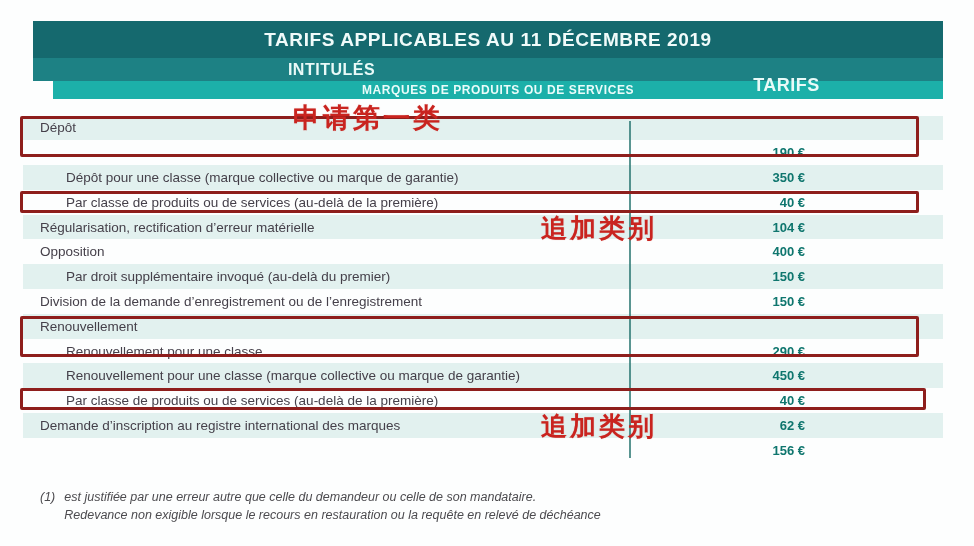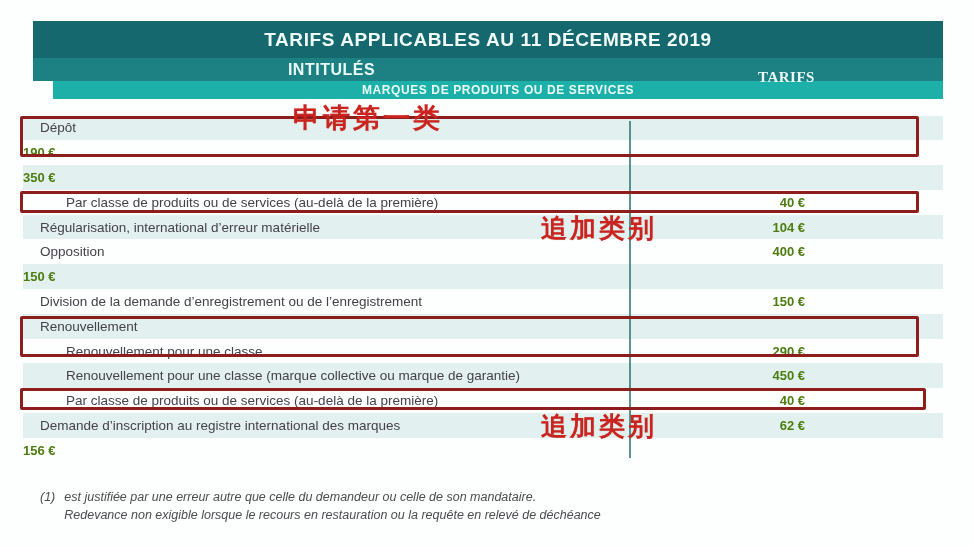--- a/index.html
+++ b/index.html
@@ -5,32 +5,32 @@
   html,body{margin:0;padding:0;background:#ffffff;}
   .page{position:relative;width:974px;height:546px;background:#fdfefe;overflow:hidden;
         font-family:"Liberation Sans","DejaVu Sans",sans-serif;}
   
   .sheet-header{position:absolute;left:33px;top:21px;width:910px;}
   .band-title{height:37px;background:#15696e;color:#f0fbfa;display:flex;align-items:center;
               justify-content:center;font-weight:bold;font-size:19px;letter-spacing:.6px;}
   .band-cols{height:23px;background:#1d8184;position:relative;}
   .col-left{position:absolute;left:0;top:0;width:597px;height:100%;display:flex;align-items:center;
             justify-content:center;color:#e9faf8;font-weight:bold;font-size:16px;letter-spacing:.5px;}
-  .col-right{position:absolute;left:597px;top:8px;width:313px;height:100%;display:flex;align-items:center;
-             justify-content:center;color:#e9faf8;font-weight:bold;font-size:15px;letter-spacing:.5px;font-family:Liberation Serif, serif;}
+  .col-right{position:absolute;left:597px;top:16px;width:313px;height:100%;display:flex;align-items:center;
+             justify-content:center;color:#e9faf8;font-weight:bold;font-size:18px;letter-spacing:.5px;}
   .band-section{height:18px;background:#1cb0a9;color:#eafcfa;display:flex;align-items:center;
                 justify-content:center;font-weight:bold;font-size:12px;letter-spacing:.6px;margin-left:20px;}
   
   .body-rows{position:absolute;left:23px;top:115.5px;width:920px;}
   .row{height:24.8px;display:flex;align-items:center;box-sizing:border-box;
-       padding-right:138px;font-size:13.5px;color:#45404a;}
+       padding-right:138px;font-size:13.5px;color:#45404a;justify-content:flex-end;}
   .row.tint{background:#e2f1ef;}
   .row .label{flex:1;padding-left:17px;white-space:nowrap;overflow:hidden;}
   .row.indent .label{padding-left:43px;}
-  .row .price{color:#4d7c0f;font-weight:bold;font-size:13px;white-space:nowrap;}
+  .row .price{color:#0f766e;font-weight:bold;font-size:13px;white-space:nowrap;}
   .divider{position:absolute;left:629px;top:121px;width:2px;height:337px;background:#2f7b76;opacity:.8;}
   
   .hbox{position:absolute;left:20px;width:899px;border:3px solid #8e1e1c;border-radius:2px;
         box-sizing:border-box;background:transparent;}
   .hbox1{top:116px;height:41px;}
   .hbox2{top:191px;height:22px;}
   .hbox3{top:316px;height:41px;}
   .hbox4{top:388px;height:22px;width:906px;}
   
   .ann{position:absolute;color:#c9241f;font-weight:bold;letter-spacing:3px;
@@ -61,35 +61,37 @@
 
   <div class="body-rows">
       <div class="row tint">
         <span class="label">Dépôt</span>
         <span class="price"></span>
       </div>
       <div class="row indent">
         <span class="price">190 €</span>
       </div>
       <div class="row tint indent">
+        <span class="label">Dépôt pour une classe (marque collective ou marque de garantie)</span>
         <span class="price">350 €</span>
       </div>
       <div class="row indent">
         <span class="label">Par classe de produits ou de services (au-delà de la première)</span>
         <span class="price">40 €</span>
       </div>
       <div class="row tint">
-        <span class="label">Régularisation, international d’erreur matérielle</span>
+        <span class="label">Régularisation, rectification d’erreur matérielle</span>
         <span class="price">104 €</span>
       </div>
       <div class="row">
         <span class="label">Opposition</span>
         <span class="price">400 €</span>
       </div>
       <div class="row tint indent">
+        <span class="label">Par droit supplémentaire invoqué (au-delà du premier)</span>
         <span class="price">150 €</span>
       </div>
       <div class="row">
         <span class="label">Division de la demande d’enregistrement ou de l’enregistrement</span>
         <span class="price">150 €</span>
       </div>
       <div class="row tint">
         <span class="label">Renouvellement</span>
         <span class="price"></span>
       </div>

